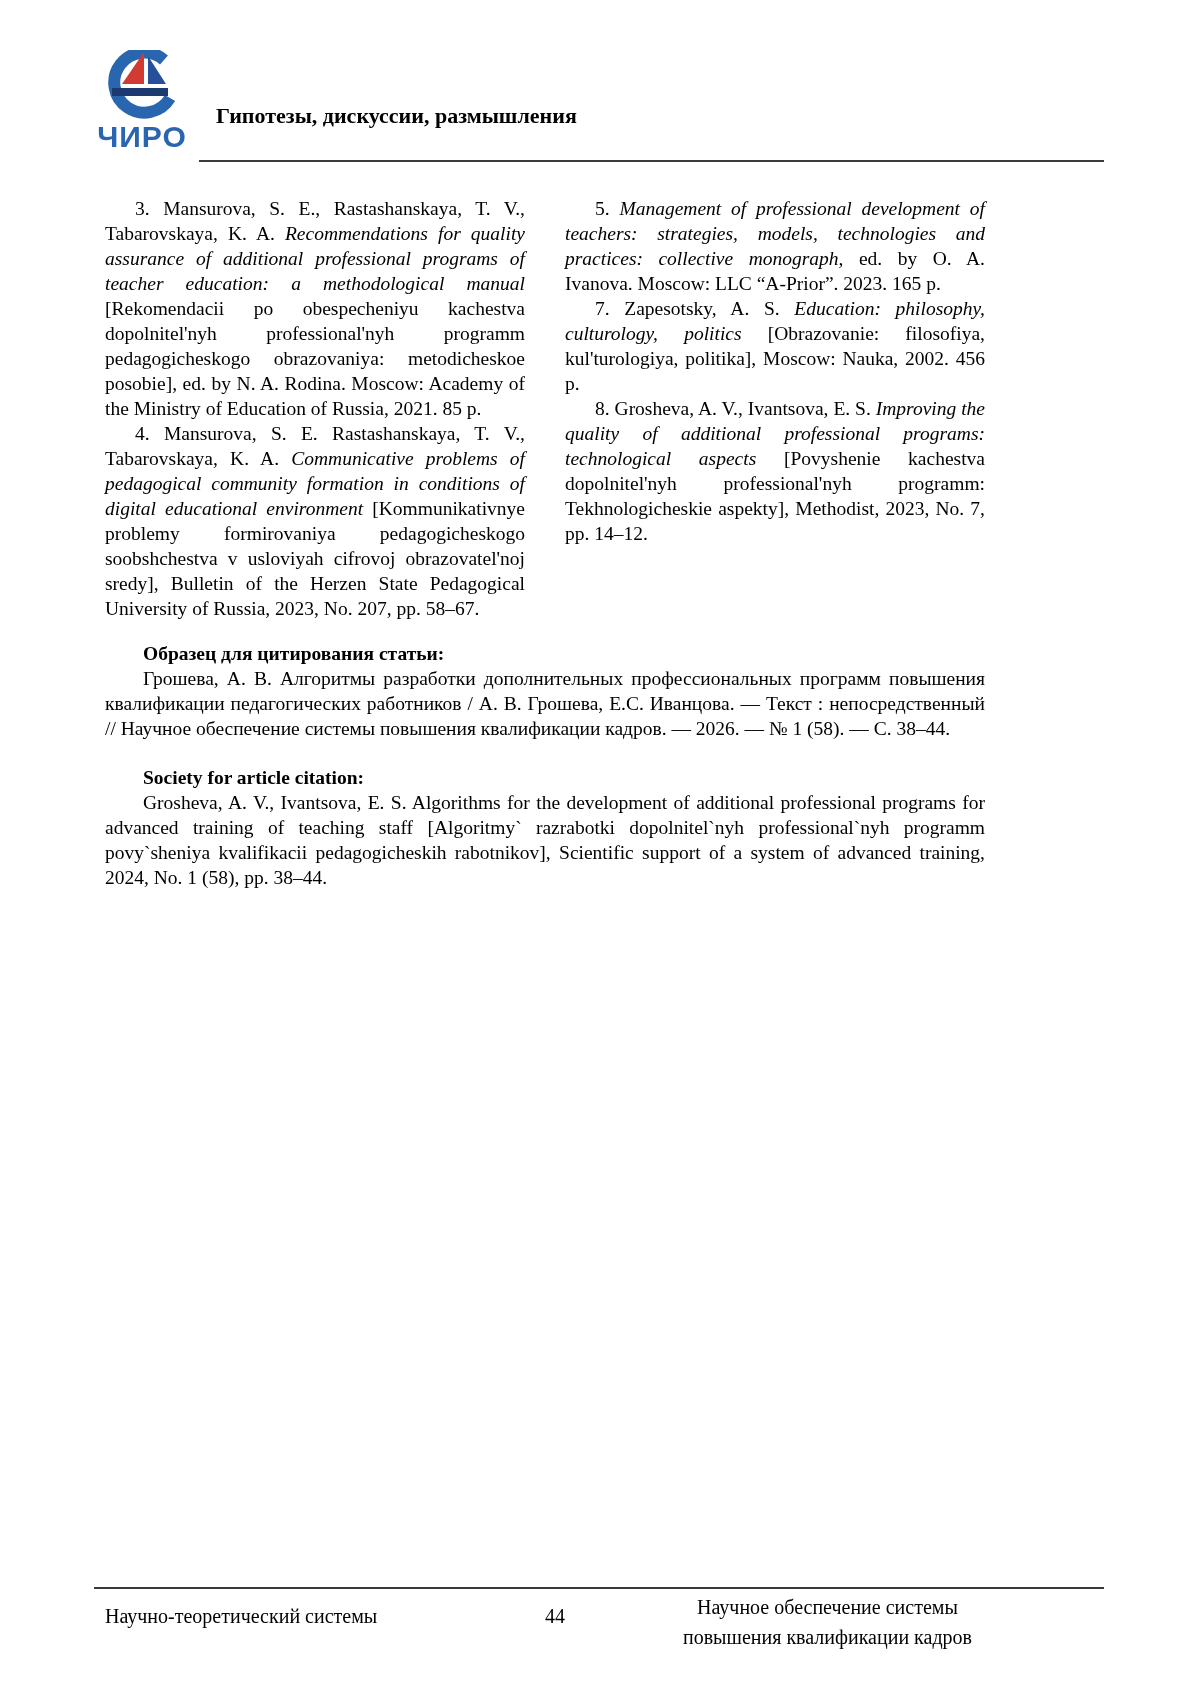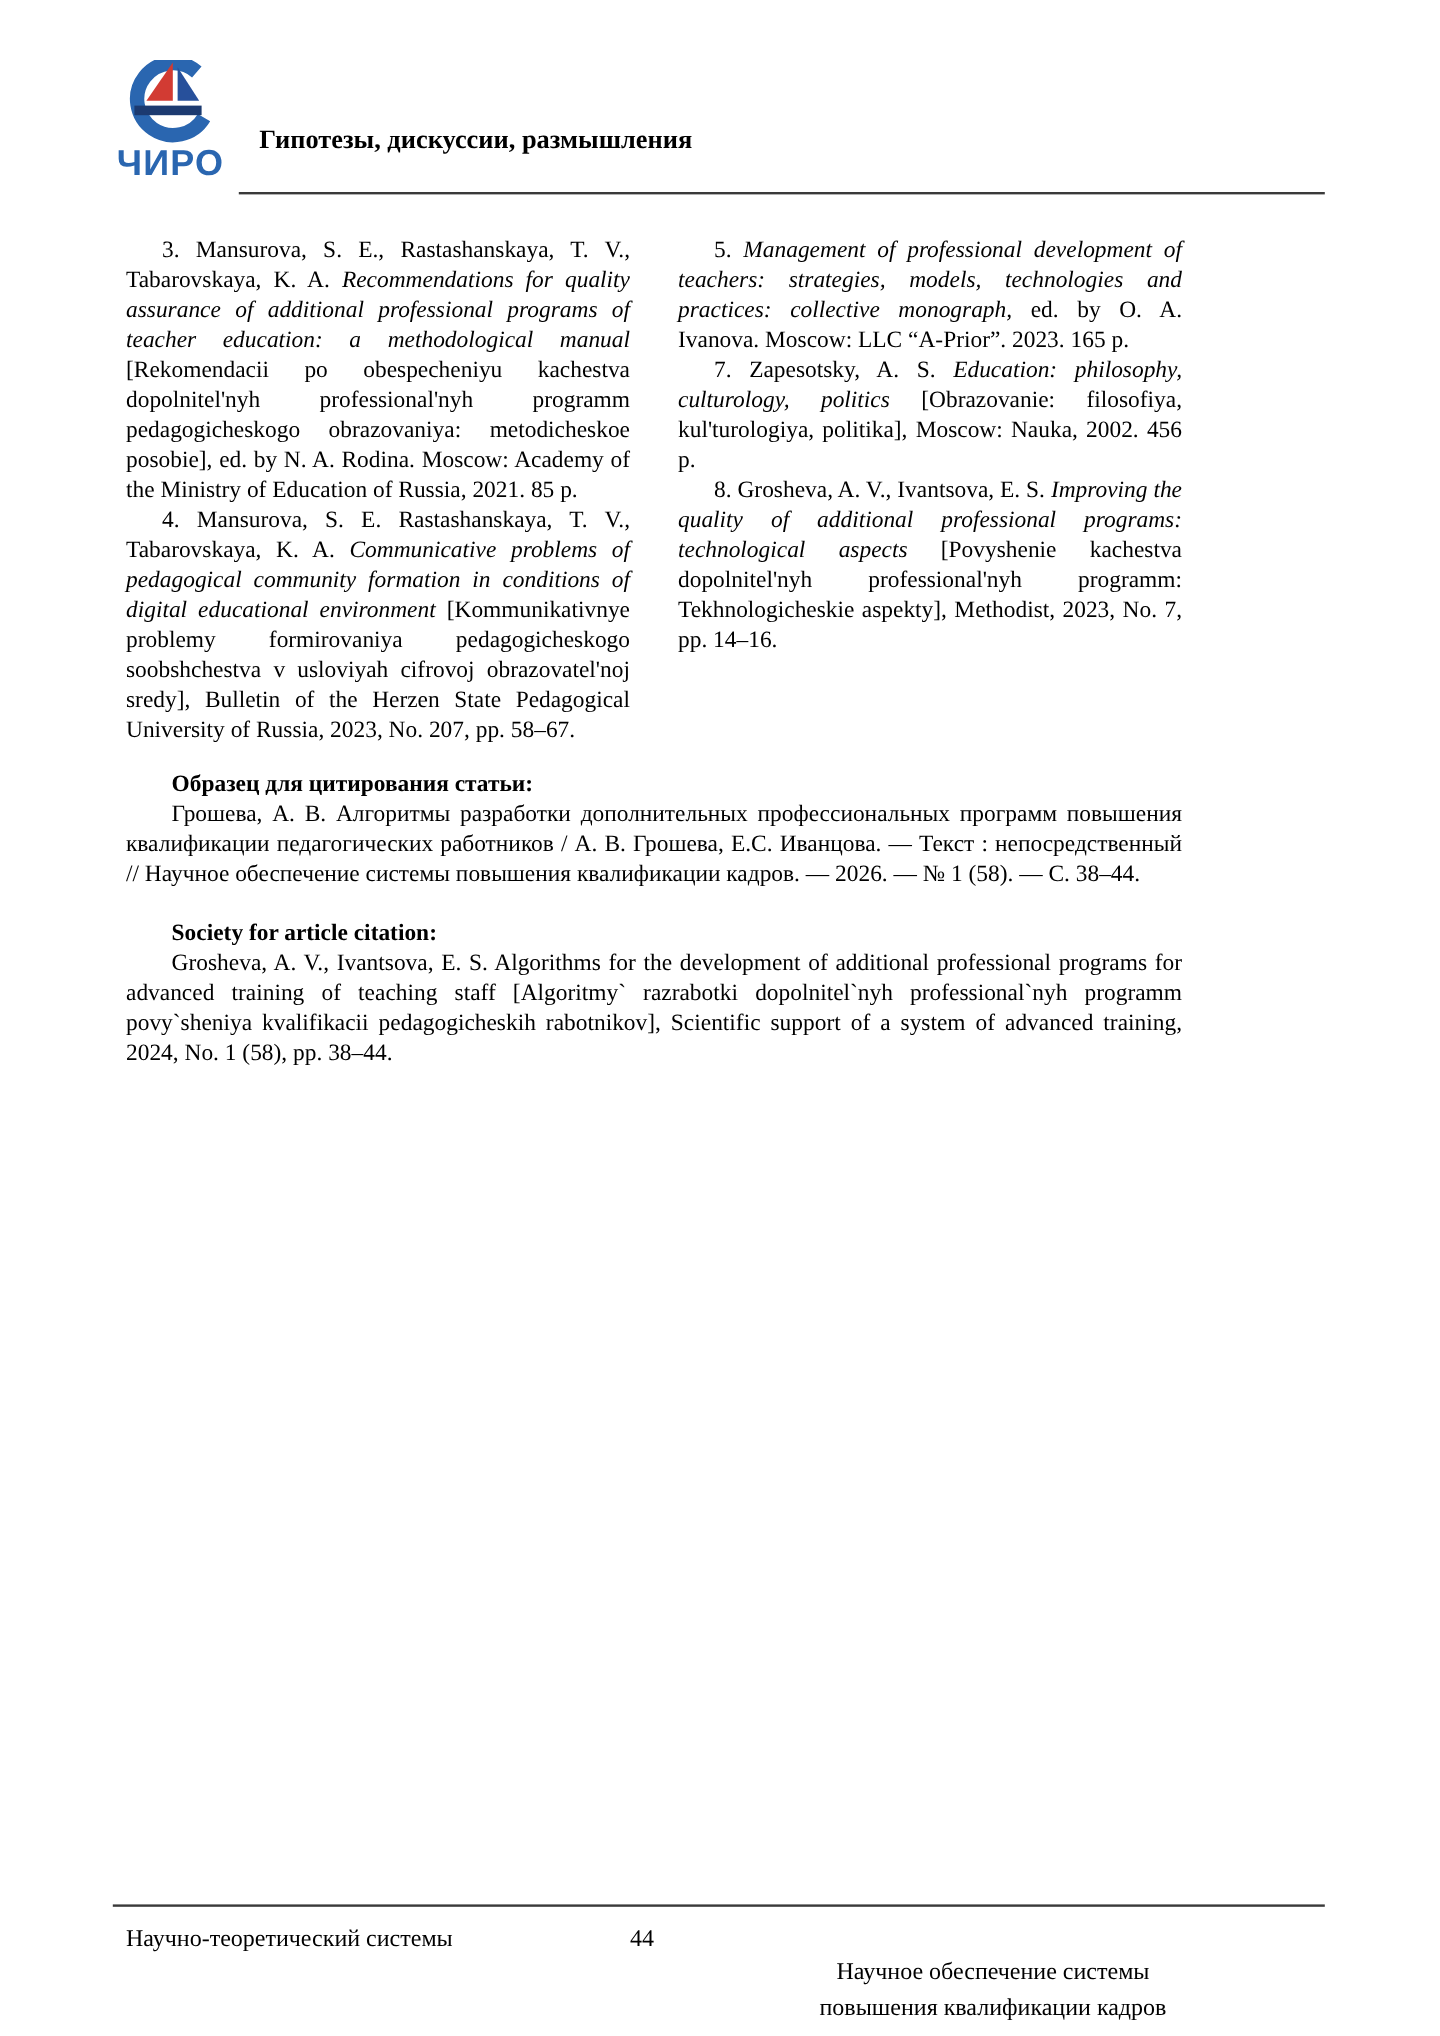--- a/index.html
+++ b/index.html
@@ -63,27 +63,26 @@
   .footer-rule {
     position: absolute; left: 94px; top: 1587px;
     width: 1010px; height: 2px; background: #3a3a3a;
   }
   .footer-left {
     position: absolute; left: 105px; top: 1605px;
     font-size: 20px; white-space: nowrap;
   }
   .footer-page {
     position: absolute; left: 505px; top: 1605px; width: 60px;
-    font-size: 20px; text-align: center;
+    font-size: 20px; text-align: right;
   }
   .footer-right {
     position: absolute; right: 228px; top: 1592px;
     font-size: 20px; line-height: 30px; text-align: center;
     white-space: nowrap;
-    margin-top: 36px;
   }
 </style>
 </head>
 <body>
 
 <div class="page">
 
   <div class="logo">
     <svg class="logo-emblem" viewBox="0 0 96 70" width="96" height="70" aria-hidden="true">
       <path d="M 70 10 A 30 30 0 1 0 76 48" fill="none" stroke="#2a66b0" stroke-width="12"></path>
@@ -100,21 +99,21 @@
   <div class="content">
 
     <div class="columns">
       <div class="col">
         <p class="ref"><span>3. Mansurova, S. E., Rastashanskaya, T. V., Tabarovskaya, K. A. </span><span class="italic">Recommendations for quality assurance of additional professional programs of teacher education: a methodological manual</span><span> [Rekomendacii po obespecheniyu kachestva dopolnitel'nyh professional'nyh programm pedagogicheskogo obrazovaniya: metodicheskoe posobie], ed. by N. A. Rodina. Moscow: Academy of the Ministry of Education of Russia, 2021. 85 p.</span></p>
         <p class="ref"><span>4. Mansurova, S. E. Rastashanskaya, T. V., Tabarovskaya, K. A. </span><span class="italic">Communicative problems of pedagogical community formation in conditions of digital educational environment</span><span> [Kommunikativnye problemy formirovaniya pedagogicheskogo soobshchestva v usloviyah cifrovoj obrazovatel'noj sredy], Bulletin of the Herzen State Pedagogical University of Russia, 2023, No. 207, pp. 58–67.</span></p>
       </div>
       <div class="col">
         <p class="ref"><span>5. </span><span class="italic">Management of professional development of teachers: strategies, models, technologies and practices: collective monograph,</span><span> ed. by O. A. Ivanova. Moscow: LLC “A-Prior”. 2023. 165 p.</span></p>
         <p class="ref"><span>7. Zapesotsky, A. S. </span><span class="italic">Education: philosophy, culturology, politics</span><span> [Obrazovanie: filosofiya, kul'turologiya, politika], Moscow: Nauka, 2002. 456 p.</span></p>
-        <p class="ref"><span>8. Grosheva, A. V., Ivantsova, E. S. </span><span class="italic">Improving the quality of additional professional programs: technological aspects</span><span> [Povyshenie kachestva dopolnitel'nyh professional'nyh programm: Tekhnologicheskie aspekty], Methodist, 2023, No. 7, pp. 14–16.</span></p>
+        <p class="ref"><span>8. Grosheva, A. V., Ivantsova, E. S. </span><span class="italic">Improving the quality of additional professional programs: technological aspects</span><span> [Povyshenie kachestva dopolnitel'nyh professional'nyh programm: Tekhnologicheskie aspekty], Methodist, 2023, No. 7, pp. 14–12.</span></p>
       </div>
     </div>
 
     <section class="cite-block-ru">
       <p class="cite-heading">Образец для цитирования статьи:</p>
       <p class="cite-body">Грошева, А. В. Алгоритмы разработки дополнительных профессиональных программ повышения квалификации педагогических работников / А. В. Грошева, Е.С. Иванцова. — Текст : непосредственный // Научное обеспечение системы повышения квалификации кадров. — 2026. — № 1 (58). — С. 38–44.</p>
     </section>
 
     <section class="cite-block-en">
       <p class="cite-heading">Society for article citation:</p>

